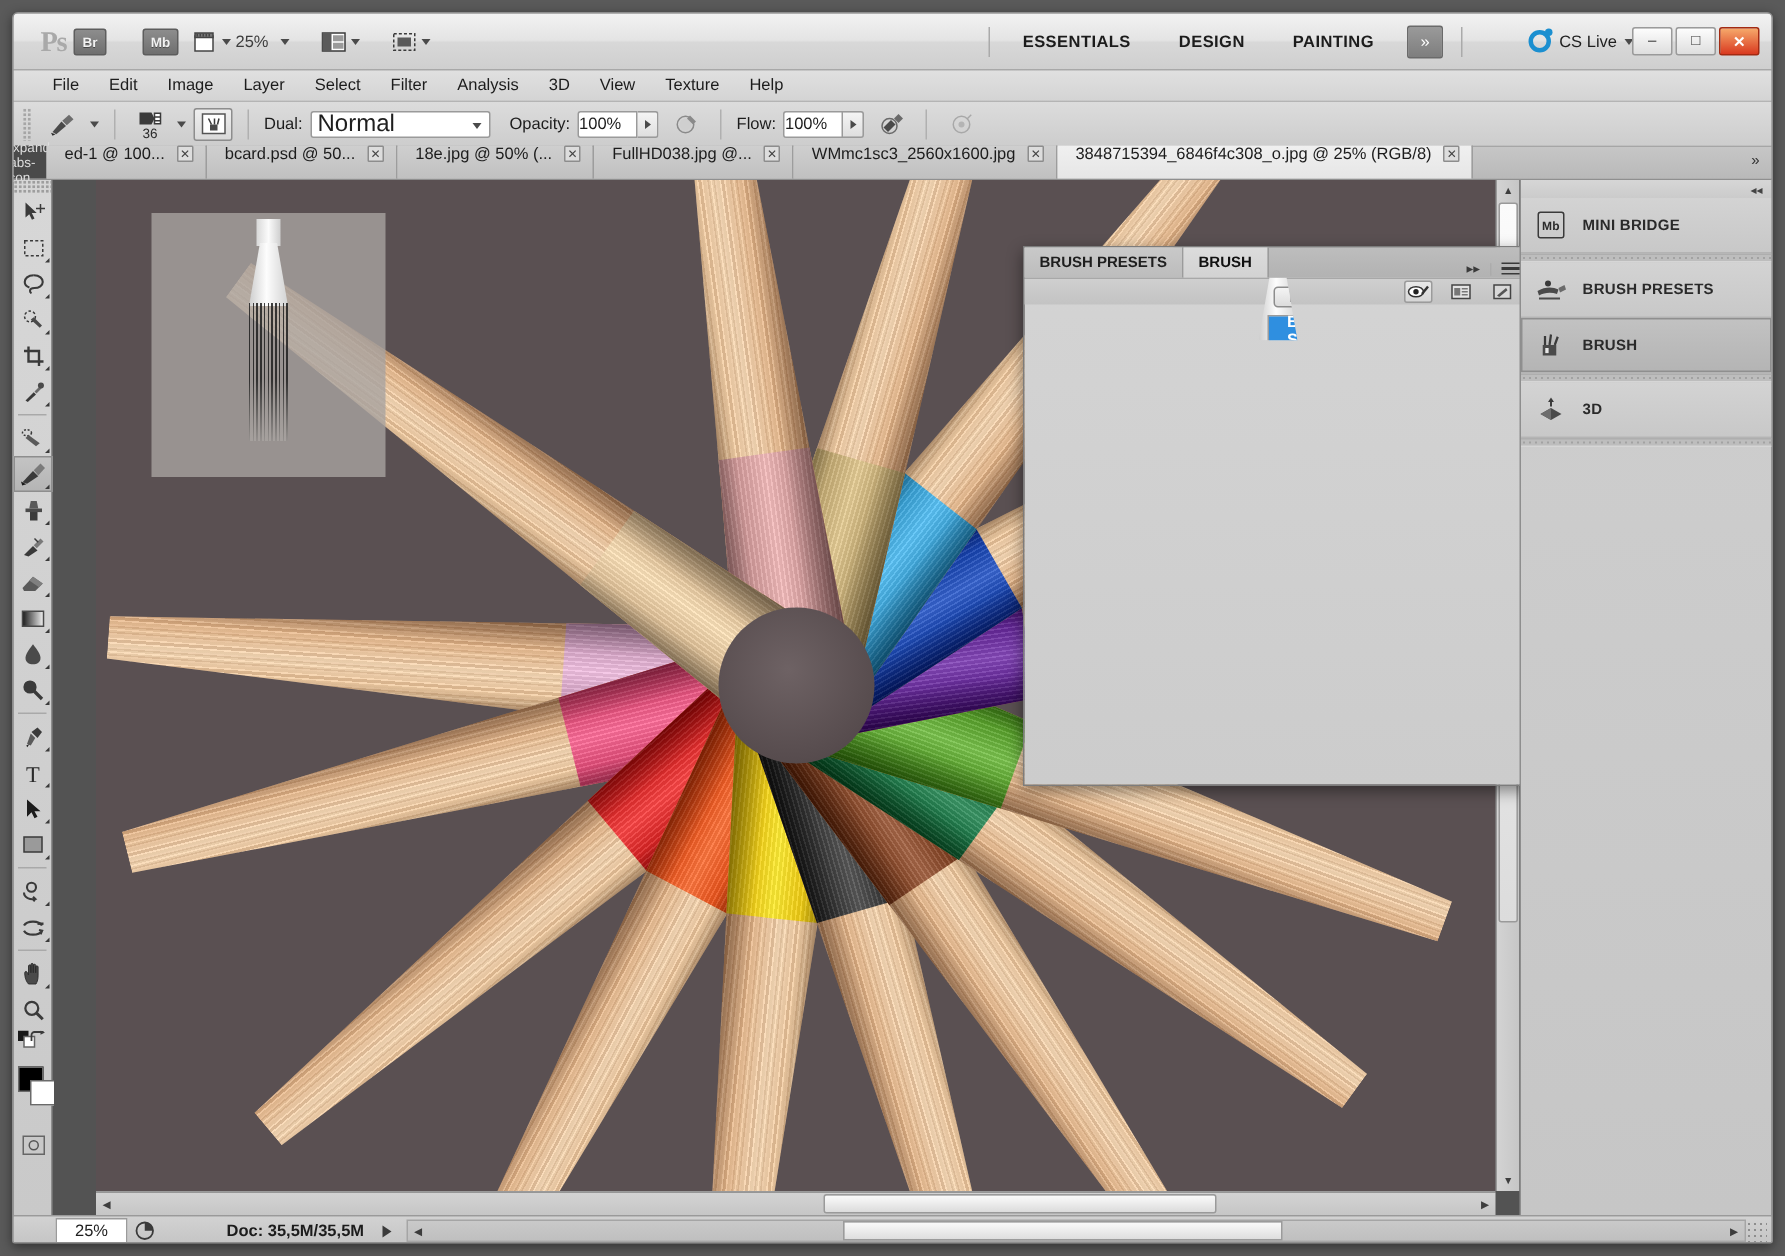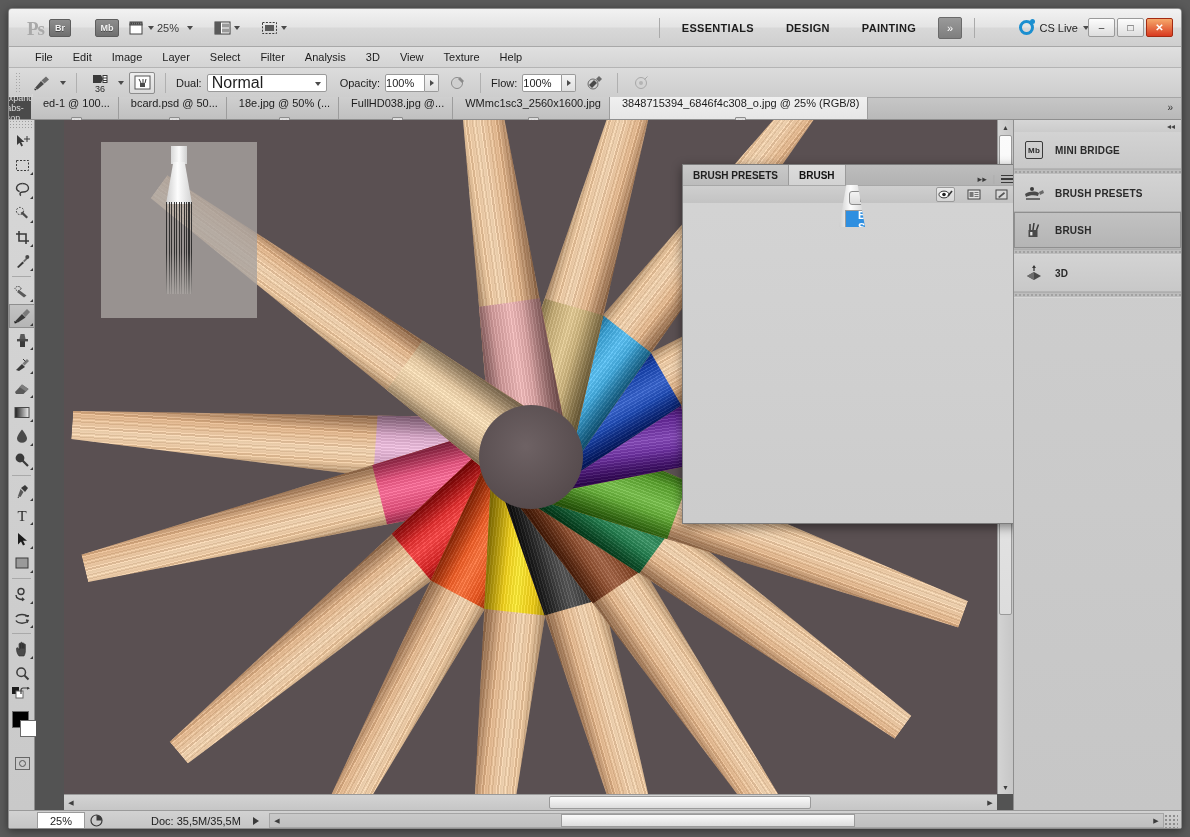--- a/index.html
+++ b/index.html
@@ -100,26 +100,25 @@
   
   .doctabs{
     height:22px; background:linear-gradient(#c6c6c6,#b9b9b9);
     border-bottom:1px solid #8f8f8f; display:flex; align-items:flex-end; position:relative;
   }
   .dt-expand{
     width:22px;height:22px;background:#4a4a4a;color:#ddd;
     display:flex;align-items:center;justify-content:center;font-size:9px;
   }
   .doctab{
-    height:22px; display:flex;align-items:center;gap:8px;
+    height:22px; display:flex;align-items:flex-start;gap:8px;
     padding:0 8px 16px 12px; font-size:11px; color:#1c1c1c;
     background:linear-gradient(#cfcfcf,#c0c0c0);
     border-right:1px solid #9d9d9d;
     white-space:nowrap;
-    flex-direction:column;
   }
   .doctab.active{ background:linear-gradient(#f0f0f0,#e6e6e6); }
   .dt-close{
     width:11px;height:11px;border:1px solid #8d8d8d;border-radius:1px;
     font-size:8px;display:flex;align-items:center;justify-content:center;color:#444;
     background:#ddd;
   }
   .dt-overflow{ margin-left:auto; padding:0 8px; font-size:10px; color:#333; line-height:22px;}
   
   .workspace{ position:relative; height:690px; background:#535353; }
@@ -317,21 +316,21 @@
   .mb-ico{width:18px;height:18px;border:1.5px solid #3a3a3a;border-radius:2px;
     font-size:8px;font-weight:bold;display:flex;align-items:center;justify-content:center;color:#2b2b2b;}
   
   .statusbar{
     height:20px;background:linear-gradient(#d2d2d2,#c4c4c4);border-top:1px solid #9a9a9a;
     display:flex;align-items:center;
   }
   .st-zoom{width:48px;height:18px;background:#fff;border:1px solid #9b9b9b;margin-left:28px;
     font-size:11px;text-align:center;line-height:16px;}
   .st-ico{width:22px;display:flex;align-items:center;justify-content:center;font-size:10px;color:#3c3c3c;}
-  .st-doc{font-size:11px;color:#1c1c1c;padding-left:44px;}
+  .st-doc{font-size:11px;color:#1c1c1c;padding-left:44px;font-weight:bold;}
   .st-tri{margin-left:12px;width:0;height:0;border-top:4px solid transparent;border-bottom:4px solid transparent;border-left:6px solid #3a3a3a;}
   .st-scrollarea{flex:1;display:flex;align-items:center;margin-left:10px;height:15px;
     background:linear-gradient(#c9c9c9,#bfbfbf);border:1px solid #a5a5a5;}
   .st-sb-left,.st-sb-right{width:14px;display:flex;align-items:center;justify-content:center;font-size:7px;color:#3c3c3c;}
   .st-sb-track{flex:1;position:relative;height:100%;}
   .st-sb-thumb{position:absolute;left:32%;width:34%;top:0;height:100%;background:linear-gradient(#fafafa,#dedede);border:1px solid #9b9b9b;}
   .st-grip{width:14px;height:14px;margin-right:3px;
     background-image:radial-gradient(#8d8d8d 1px,transparent 1px);background-size:4px 4px;}
 </style>
 </head>

